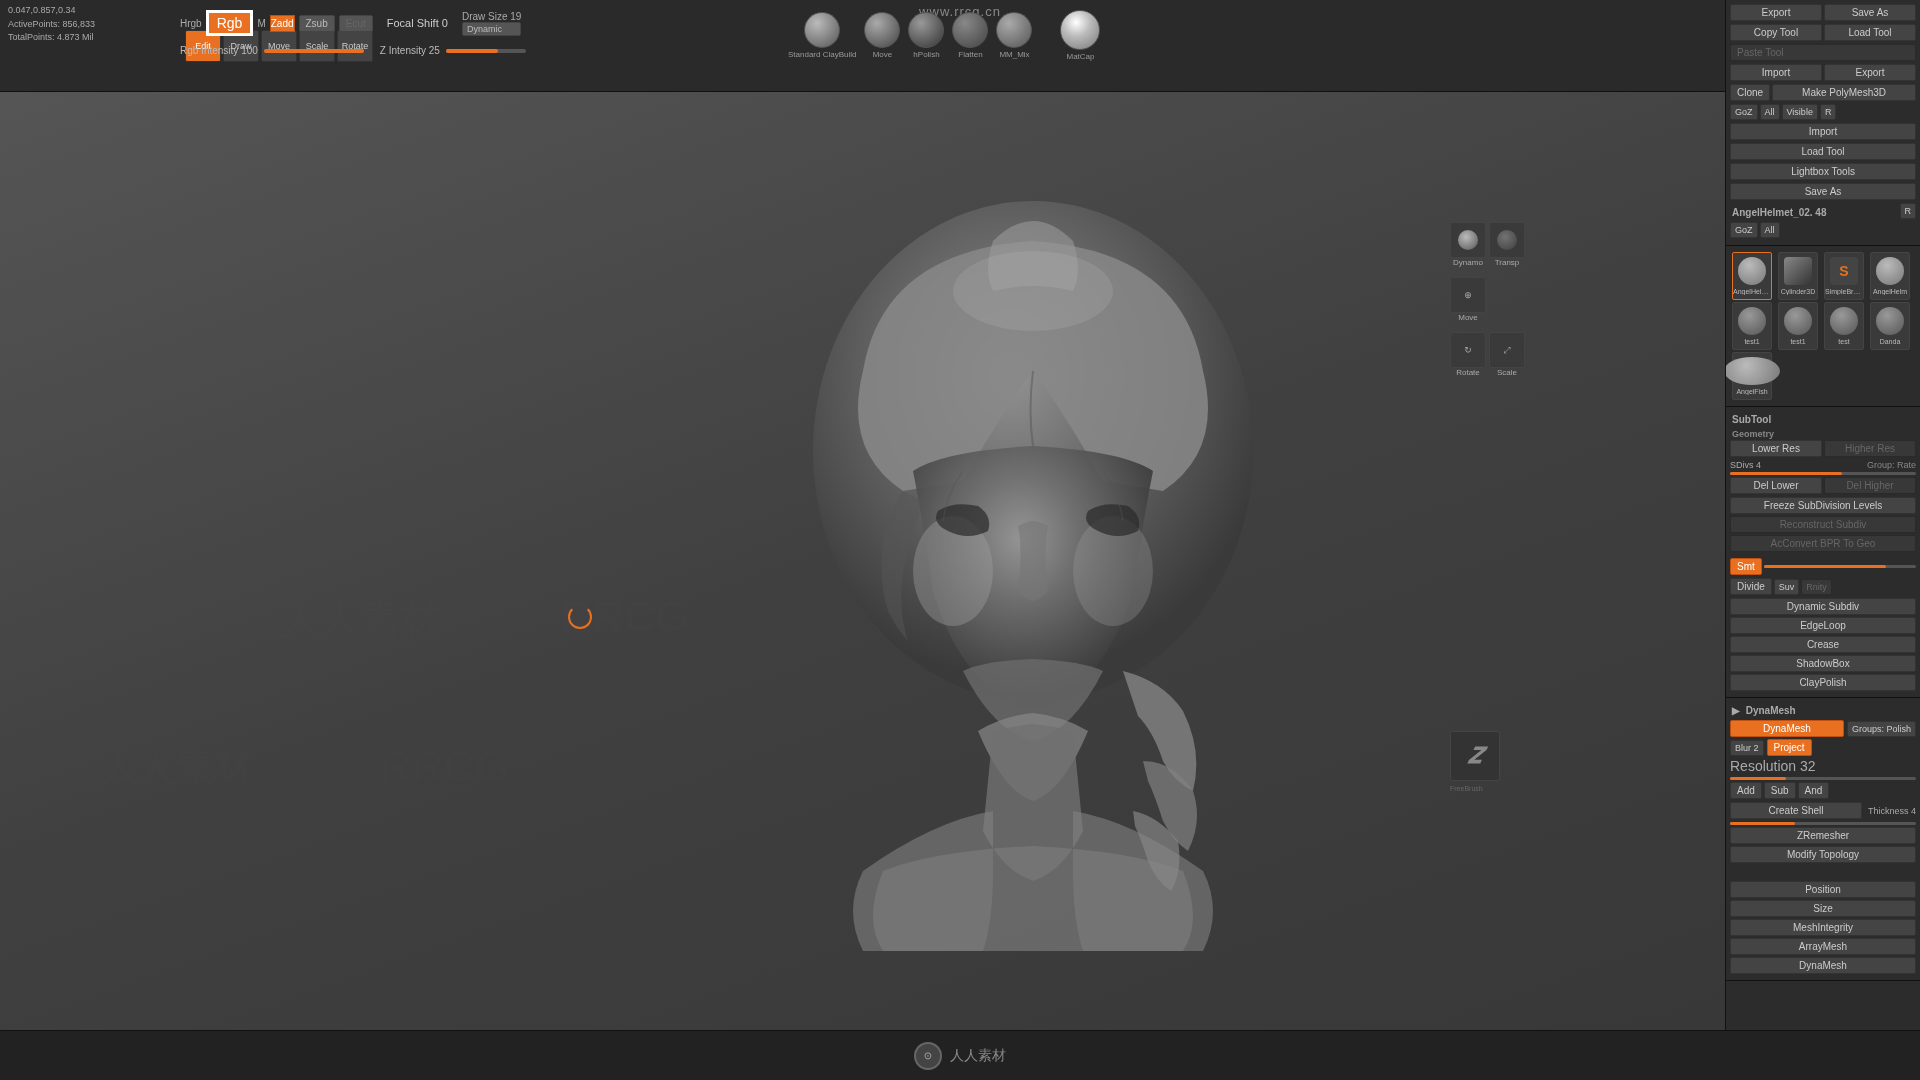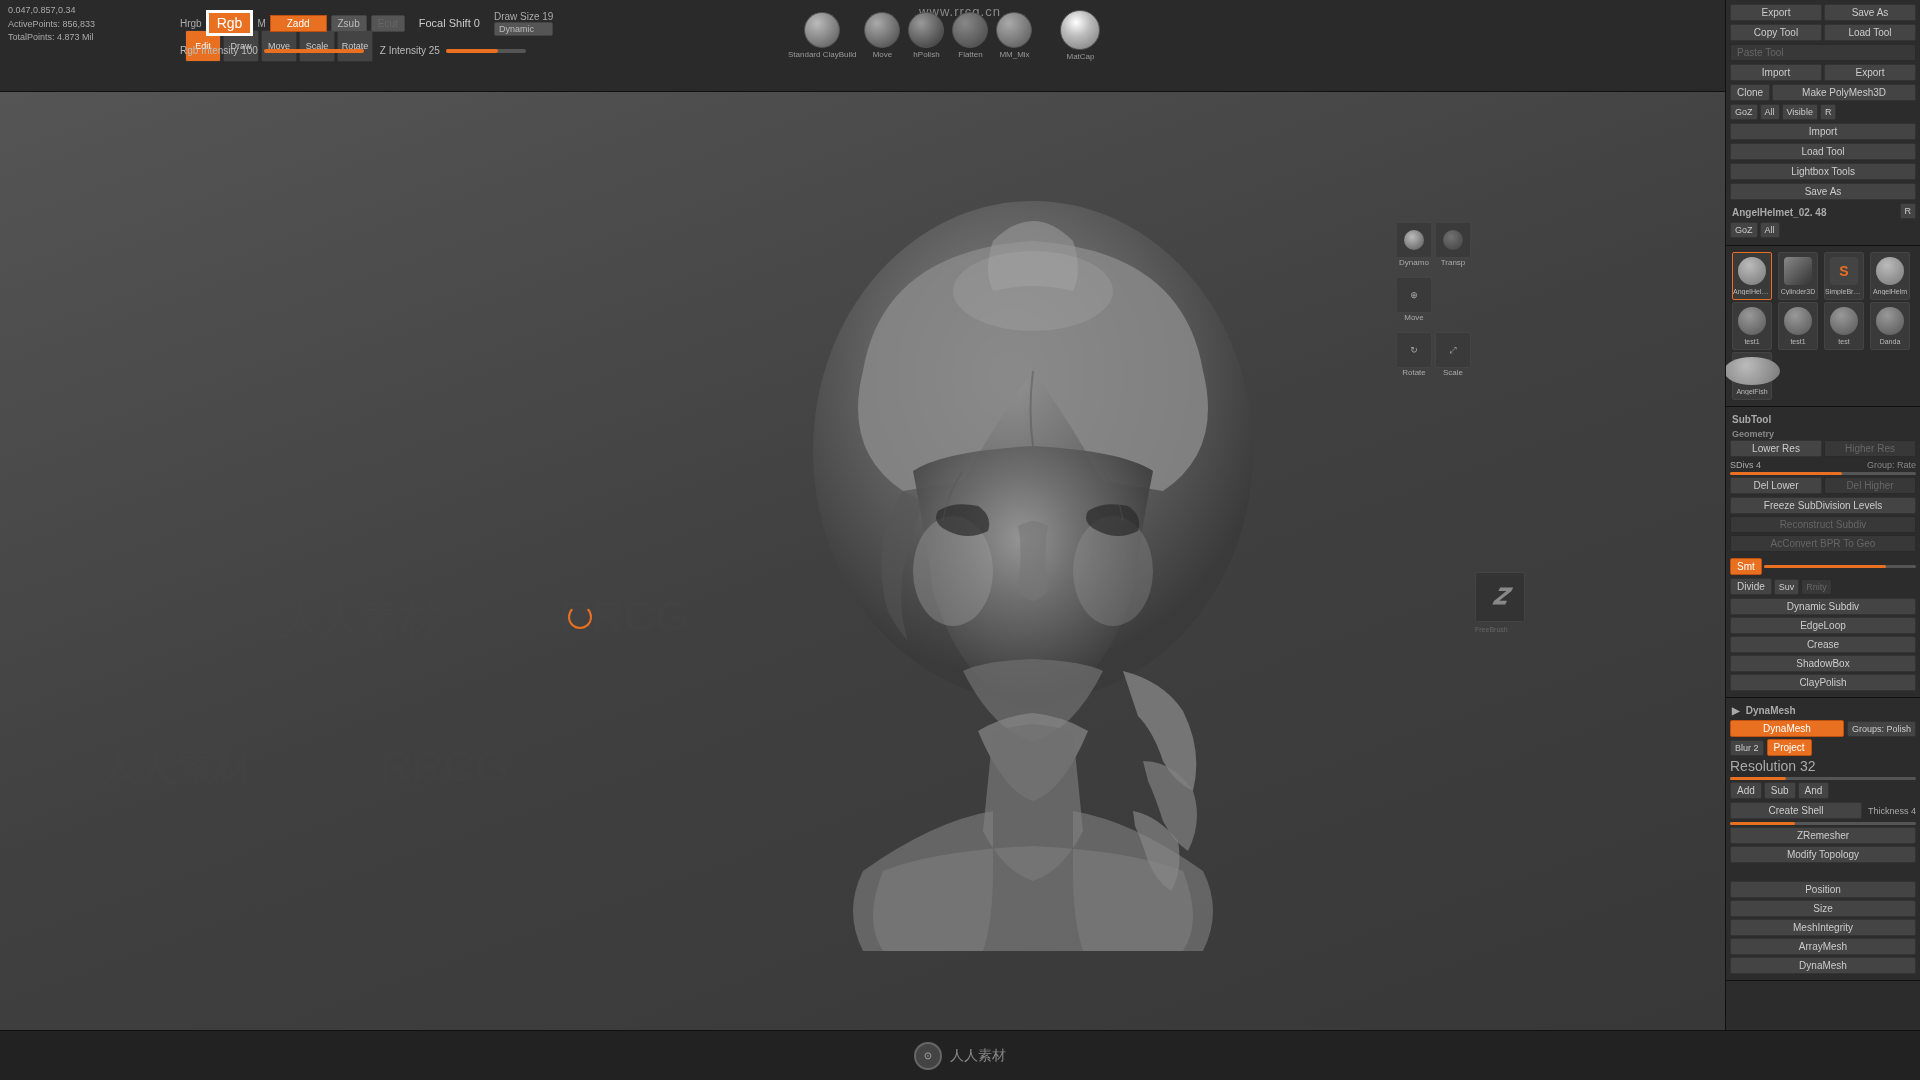--- a/index.html
+++ b/index.html
@@ -413,21 +413,21 @@
       border: 3px solid #ffffff;
       padding: 2px 8px;
       font-size: 14px;
       cursor: pointer;
       border-radius: 0;
     }
     .zadd-btn {
       background: #e87020;
       color: #fff;
       border: 1px solid #c05010;
-      padding: 2px 16px;
+      padding: 2px 0;
       font-size: 10px;
       cursor: pointer;
       border-radius: 0;
     }
     .grey-btn {
       background: #555;
       color: #bbb;
       border: 1px solid #444;
       padding: 2px 6px;
       font-size: 10px;
@@ -486,21 +486,21 @@
       gap: 3px;
       margin: 2px 0;
     }
 
     
     #left-side-icons {
       position: absolute;
       left: 1195px;
       top: 100px;
       display: flex;
-      flex-direction: row;
+      flex-direction: column;
       gap: 4px;
     }
     .side-icon-cluster {
       display: flex;
       flex-direction: column;
       gap: 2px;
     }
   </style>
 </head>
 <body>

